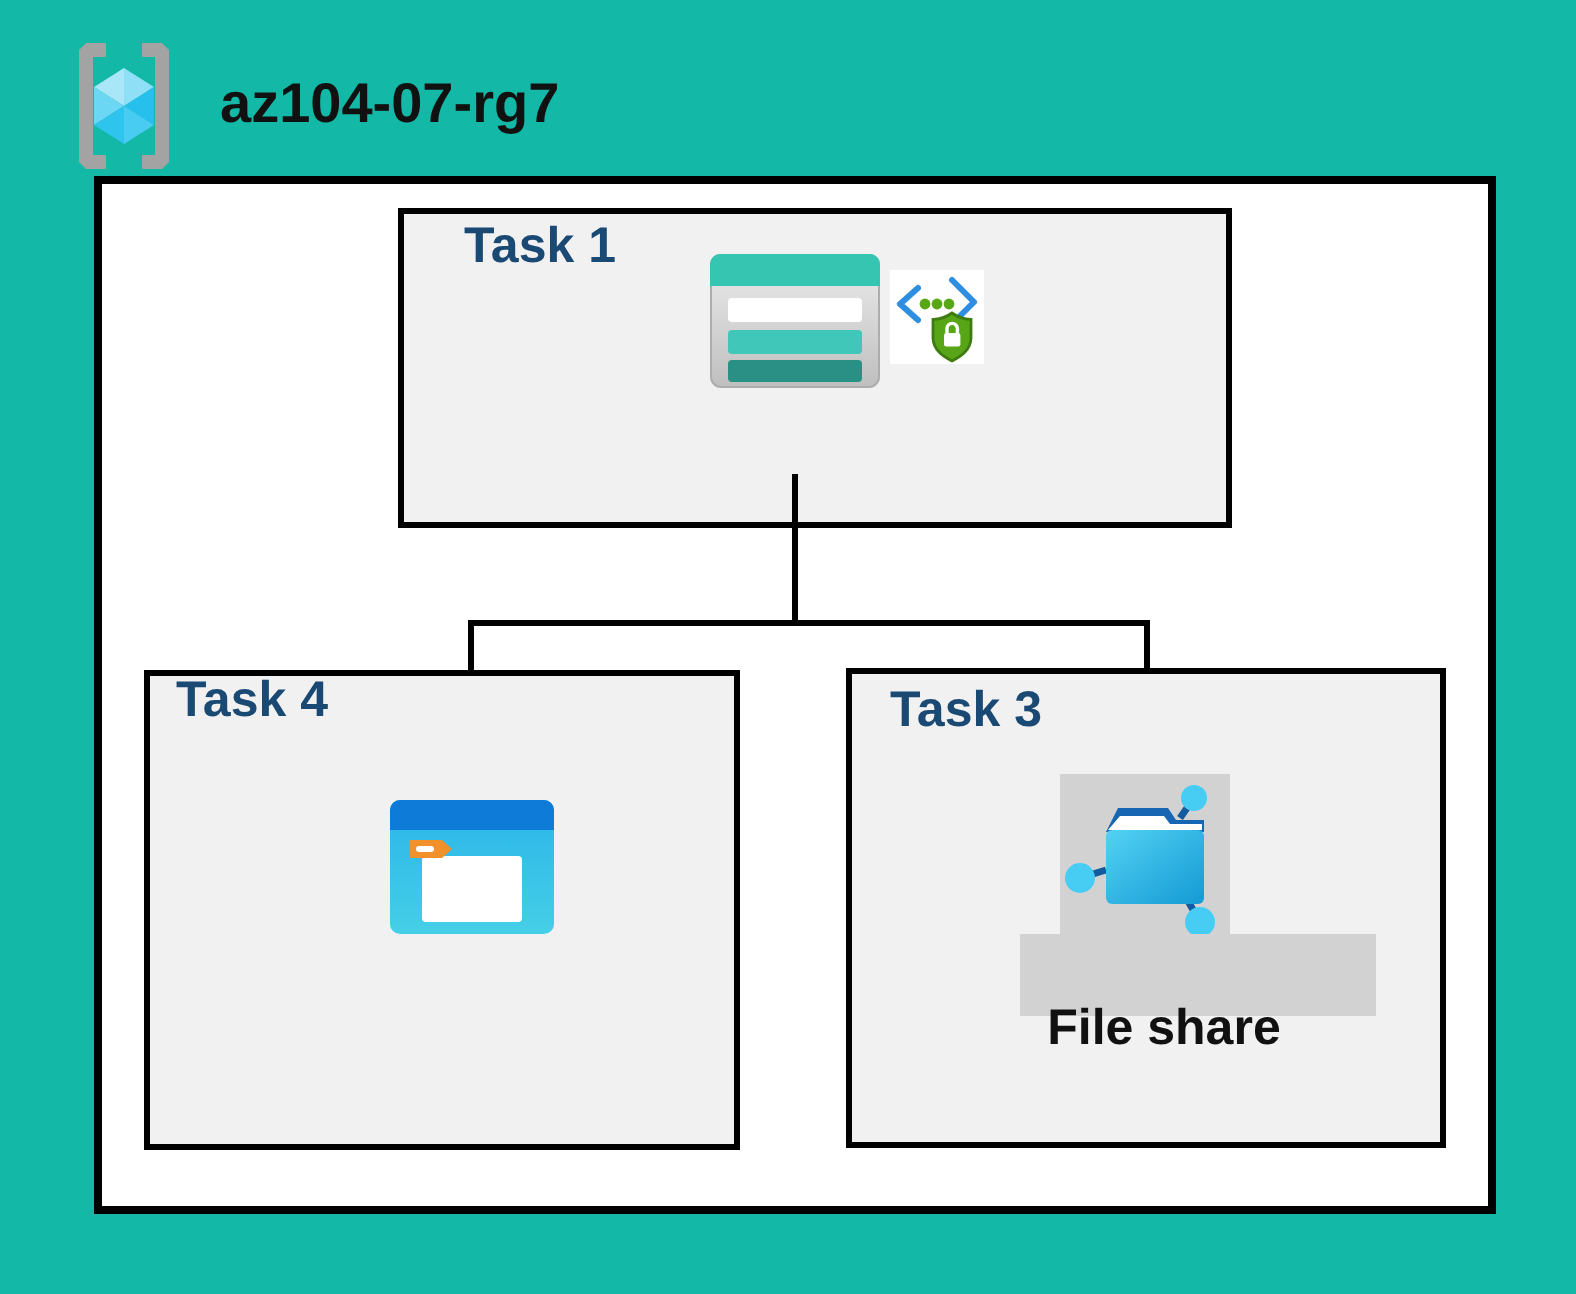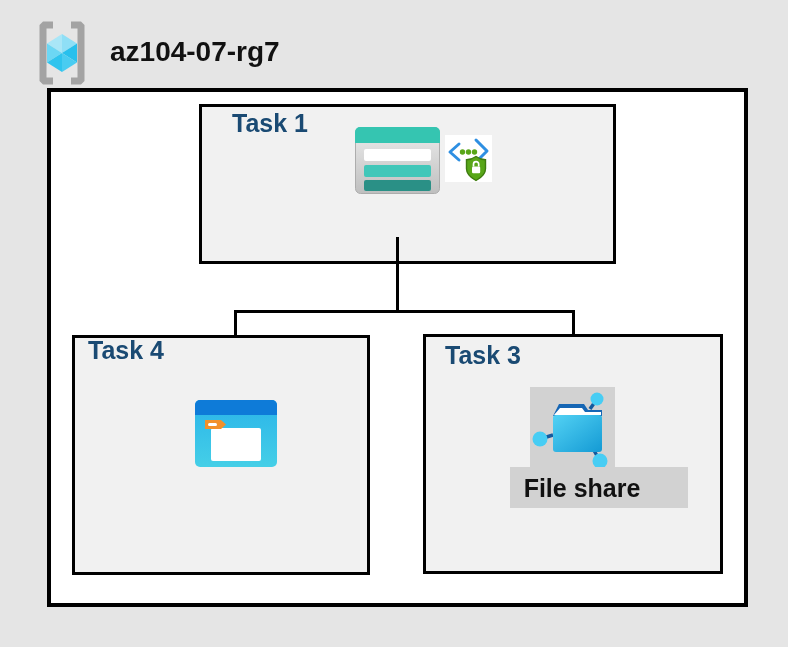--- a/index.html
+++ b/index.html
@@ -1,17 +1,17 @@
 <!DOCTYPE html>
 <html><head>
 <meta charset="utf-8">
 <style>
   html,body{margin:0;padding:0;background:#fff;}
   #stage{
-    position:relative;width:788px;height:647px;background:#e5e5e5;
+    position:relative;width:788px;height:647px;background:#14b8a6;
     font-family:"Liberation Sans", sans-serif;overflow:hidden;
   }
   .abs{position:absolute;}
   .box{
     position:absolute;background:#f1f1f1;border:3px solid #000;
     box-sizing:border-box;
   }
   #outer-box{
     position:absolute;left:47px;top:88px;width:701px;height:519px;
     border:4px solid #000;background:#fff;box-sizing:border-box;
@@ -25,21 +25,21 @@
     position:absolute;font-weight:bold;font-size:25px;color:#111;
     line-height:29px;text-align:center;white-space:nowrap;
   }
   #rg-title{
     position:absolute;left:110px;top:35px;font-weight:bold;font-size:28px;
     color:#111;line-height:33px;white-space:nowrap;
   }
   .gray-pad{position:absolute;background:#d2d2d2;}
   #fileshare-label-bar{left:510px;top:467px;width:178px;height:41px;}
   #fileshare-label{
-    left:510px;top:474px;width:144px;
+    left:510px;top:500px;width:144px;
   }
   svg{display:block;}
 </style>
 </head>
 <body>
 
 <div id="stage">
 
   <div class="abs" style="left:31px;top:21px;width:62px;height:64px;">
     <svg width="62" height="64" viewBox="0 0 62 64">

